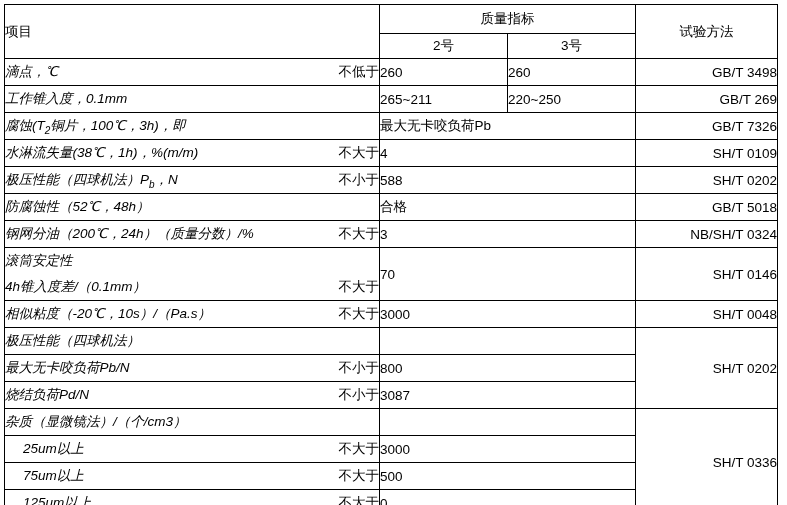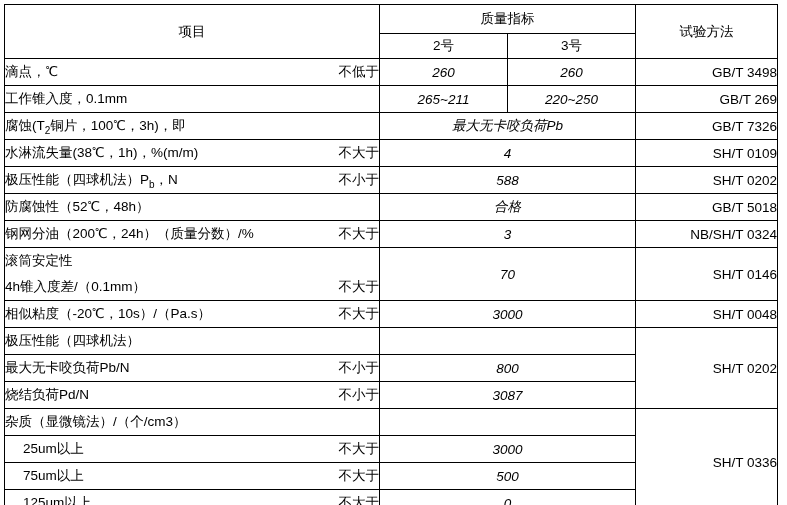--- a/index.html
+++ b/index.html
@@ -26,21 +26,21 @@
     font-size: 13.5px;
     vertical-align: middle;
   }
   .hdr {
     text-align: center;
     font-weight: bold;
     font-size: 15px;
     height: 28px;
   }
   .hdr-left {
-    text-align: center;
+    text-align: left;
     padding-left: 8px;
     font-weight: bold;
     font-size: 15px;
     margin-top: 29px;
   }
   .sub-hdr {
     text-align: center;
     font-weight: bold;
     font-size: 14px;
     height: 24px;
@@ -51,30 +51,30 @@
   }
   .item-row {
     display: flex;
     align-items: center;
     justify-content: space-between;
     width: 100%;
   }
   .item-name {
     text-align: left;
     white-space: nowrap;
+    font-style: italic;
   }
   .item-qual {
     text-align: left;
     white-space: nowrap;
     padding-left: 10px;
   }
   .val {
-    text-align: center;
+    text-align: left;
     height: 26px;
-    font-style: italic;
   }
   .method {
     text-align: right;
     height: 26px;
   }
   .multi-line {
     line-height: 26px;
   }
   .sub {
     font-size: 10px;

